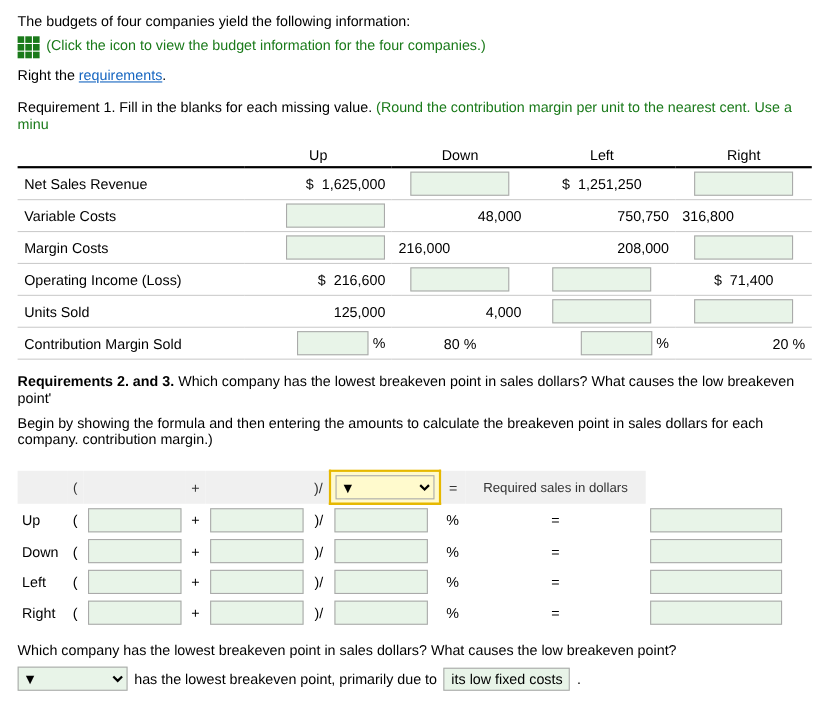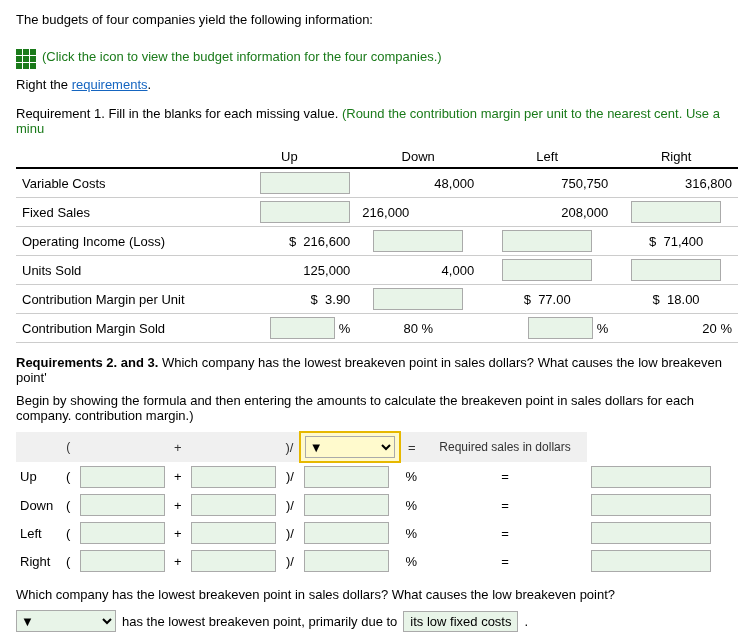--- a/index.html
+++ b/index.html
@@ -4,21 +4,21 @@
   <style>
     * { box-sizing: border-box; margin: 0; padding: 0; }
     body {
       font-family: Arial, sans-serif;
       font-size: 13px;
       color: #000;
       background: #fff;
       padding: 12px 16px;
       width: 754px;
     }
-    .intro-text { margin-bottom: 16px; }
+    .intro-text { margin-bottom: 0; }
     .click-icon-line {
       color: #1a7a1a;
       display: flex;
       align-items: center;
       gap: 6px;
       margin-bottom: 8px;
     }
     .grid-icon {
       display: inline-grid;
       grid-template-columns: repeat(3,6px);
@@ -175,33 +175,50 @@
     <tr>
       <th class="col-label"></th>
       <th class="col-up">Up</th>
       <th class="col-down">Down</th>
       <th class="col-left">Left</th>
       <th class="col-right">Right</th>
     </tr>
   </thead>
   <tbody>
 
+    <tr>
+      <td>Net Sales Revenue</td>
+      <td class="col-up">
+        <span>$</span>&nbsp;
+        <span>1,625,000</span>
+      </td>
+      <td class="col-down">
+        <input class="cell-input" type="text" value="" style="">
+      </td>
+      <td class="col-left">
+        <span>$</span>&nbsp;
+        <span>1,251,250</span>
+      </td>
+      <td class="col-right">
+        <input class="cell-input" type="text" value="" style="">
+      </td>
+    </tr>
 
     <tr>
       <td>Variable Costs</td>
       <td class="col-up">
         <input class="cell-input" type="text" value="" style="">
       </td>
       <td class="col-down" style="text-align:right">48,000</td>
       <td class="col-left" style="text-align:right">750,750</td>
-      <td class="col-right" style="text-align:right">316,800</td>
-    </tr>
-
-    <tr>
-      <td>Fixed Sales</td>
+      <td class="col-right" style="text-align:left">316,800</td>
+    </tr>
+
+    <tr>
+      <td>Margin Costs</td>
       <td class="col-up">
         <input class="cell-input" type="text" value="" style="">
       </td>
       <td class="col-down" style="text-align:left">216,000</td>
       <td class="col-left" style="text-align:right">208,000</td>
       <td class="col-right">
         <input class="cell-input" type="text" value="" style="">
       </td>
     </tr>
 
@@ -228,58 +245,40 @@
       <td class="col-up" style="text-align:right">125,000</td>
       <td class="col-down" style="text-align:right">4,000</td>
       <td class="col-left">
         <input class="cell-input" type="text" value="" style="">
       </td>
       <td class="col-right">
         <input class="cell-input" type="text" value="" style="">
       </td>
     </tr>
 
-    <tr>
-      <td>Contribution Margin per Unit</td>
-      <td class="col-up">
-        <span>$</span>&nbsp;
-        <span>3.90</span>
-      </td>
-      <td class="col-down">
-        <input class="cell-input" type="text" value="" style="">
-      </td>
-      <td class="col-left">
-        <span>$</span>&nbsp;
-        <span>77.00</span>
-      </td>
-      <td class="col-right">
-        <span>$</span>&nbsp;
-        <span>18.00</span>
-      </td>
-    </tr>
 
     <tr>
       <td>Contribution Margin Sold</td>
       <td class="col-up" style="text-align:right">
         <input class="cell-input" type="text" value="" style="width: 65px;">&nbsp;%
       </td>
       <td class="col-down" style="text-align:center">80 %</td>
       <td class="col-left" style="text-align:right">
         <input class="cell-input" type="text" value="" style="width: 65px;">&nbsp;%
       </td>
       <td class="col-right" style="text-align:right">20 %</td>
     </tr>
   </tbody>
 </table>
 
 <div class="section-break">
   <strong>Requirements 2. and 3.</strong>
   <span> Which company has the lowest breakeven point in sales dollars? What causes the low breakeven point'</span>
 </div>
-<p style="font-size:13px; margin-bottom:8px;">
+<p style="font-size:13px; margin-bottom:20px;">
   Begin by showing the formula and then entering the amounts to calculate the breakeven point in sales dollars for each company.
   <span class="note"> contribution margin.)</span>
 </p>
 
 <table class="formula-table">
   <thead>
     <tr class="formula-header">
       <td style="width:45px; background:#f0f0f0;"></td>
       <td style="background:#f0f0f0; text-align:center; font-size:12px;">(</td>
       <td style="background:#f0f0f0; width:90px;"></td>

